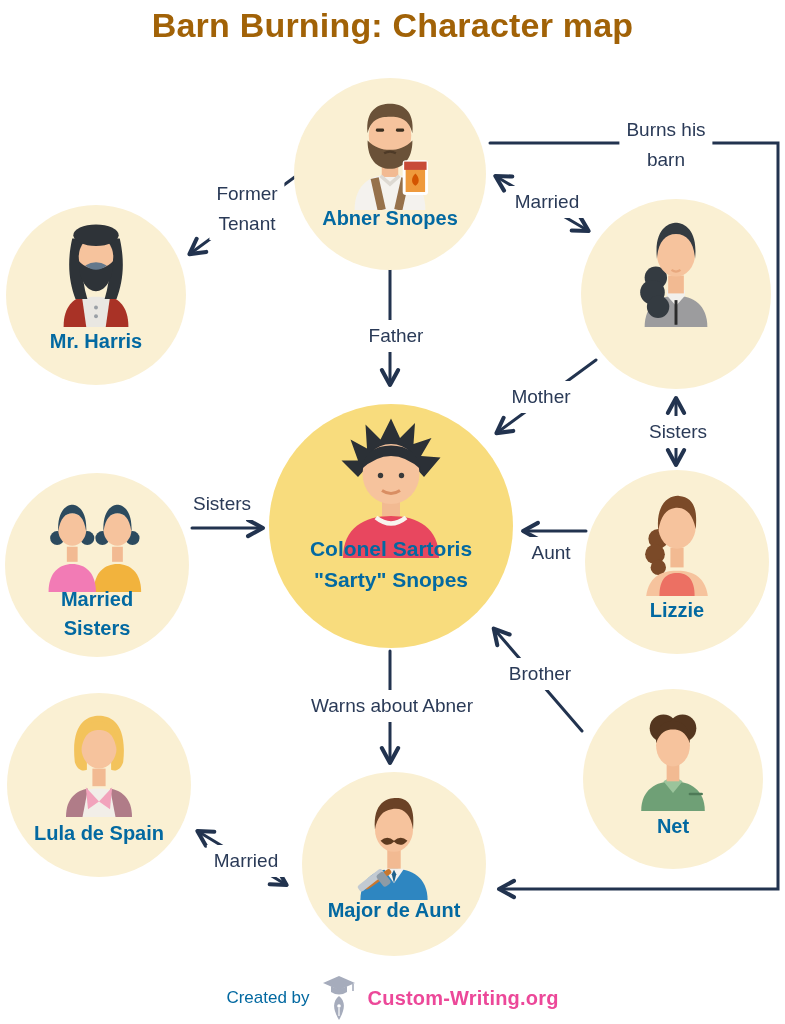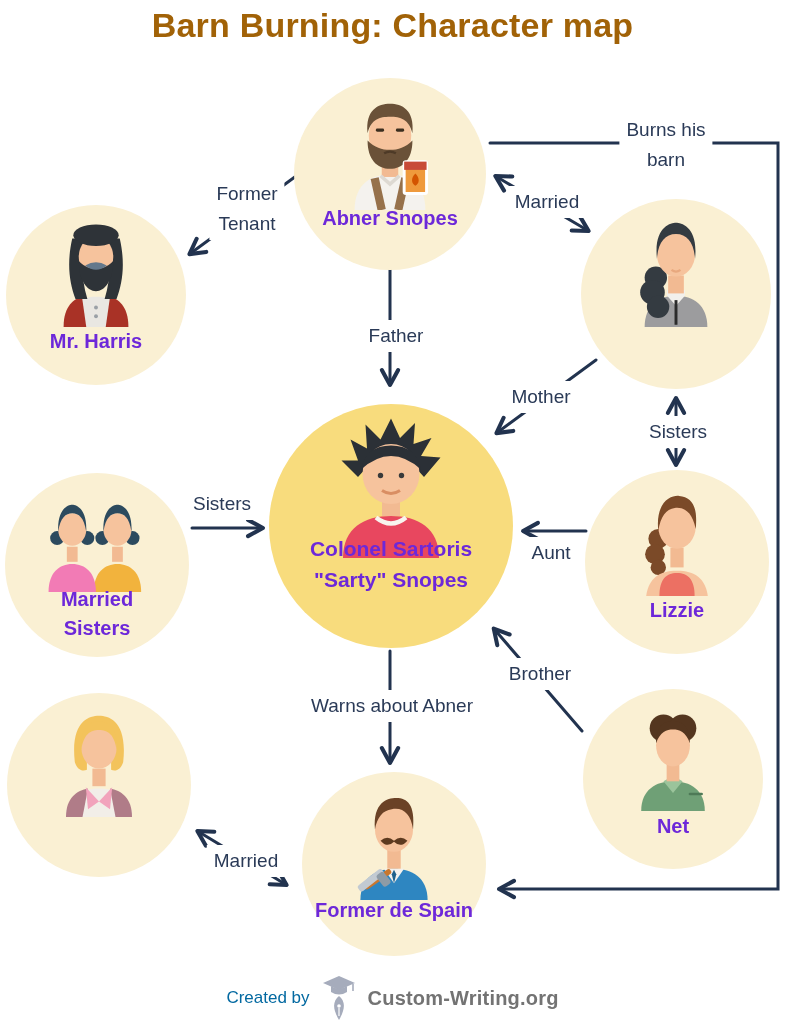--- a/index.html
+++ b/index.html
@@ -4,28 +4,28 @@
 <style>
   html,body{margin:0;padding:0;background:#ffffff;}
   body{width:785px;height:1024px;position:relative;overflow:hidden;
        font-family:"Liberation Sans","DejaVu Sans",sans-serif;color:#22334F;}
   .title{position:absolute;top:6px;left:0;width:785px;text-align:center;
          font-size:34px;font-weight:800;color:#a16207;letter-spacing:.2px;}
   svg.overlay{position:absolute;left:0;top:0;z-index:1;}
   .node{position:absolute;border-radius:50%;z-index:2;}
   .node .avatar{position:absolute;left:50%;transform:translateX(-50%);}
   .node-label{position:absolute;left:0;width:100%;text-align:center;
-              font-weight:bold;font-size:20px;color:#6d28d9;line-height:29px;}
+              font-weight:bold;font-size:20px;color:#0369a1;line-height:29px;}
   .rel{position:absolute;z-index:3;transform:translate(-50%,-50%);
        background:#ffffff;padding:1px 7px;font-size:19px;color:#2A3A57;
        text-align:center;line-height:30px;white-space:nowrap;}
   .footer{position:absolute;top:973px;left:0;width:785px;height:50px;z-index:2;
           display:flex;align-items:center;justify-content:center;gap:12px;}
   .createdby{font-size:17px;color:#0369a1;}
-  .brand{font-size:20px;font-weight:bold;color:#737373;letter-spacing:.2px;}
+  .brand{font-size:20px;font-weight:bold;color:#ec4899;letter-spacing:.2px;}
 </style>
 </head>
 <body>
 
 <div class="title">Barn Burning: Character map</div>
 
 <svg class="overlay" width="785" height="1024" viewBox="0 0 785 1024">
   <defs>
     <marker id="arw" viewBox="0 0 10 10" refX="7.6" refY="5" markerWidth="8" markerHeight="8" orient="auto-start-reverse">
       <path d="M2.2,1.6 L8.4,5 L2.2,8.4" fill="none" stroke="#22334F" stroke-width="1.7" stroke-linecap="round" stroke-linejoin="round"></path>
@@ -191,38 +191,39 @@
     <path d="M20,100 C20,82 33,74 50,74 C67,74 80,82 80,100 Z" fill="#F2EEE8"></path>
     <path d="M20,100 C20,82 30,76 40,74 L35,100 Z" fill="#B07C88"></path>
     <path d="M80,100 C80,82 70,76 60,74 L65,100 Z" fill="#B07C88"></path>
     <path d="M38,73 L50,86 L40,93 Z" fill="#F2A3BC"></path>
     <path d="M62,73 L50,86 L60,93 Z" fill="#F2A3BC"></path>
     <rect x="44" y="56" width="12" height="16" fill="#F2BA92"></rect>
     <path d="M28,50 C24,14 40,8 50,8 C60,8 76,14 72,50 C70,57 65,59 61,57 L61,30 Q50,23 39,30 L39,57 C35,59 30,57 28,50 Z" fill="#F3C35B"></path>
     <ellipse cx="50" cy="37" rx="16" ry="19" fill="#F6C39D"></ellipse>
     <path d="M34,39 C32,17 44,13 50,13 C56,13 68,17 66,39 C64,25 58,21 50,21 C42,21 36,25 34,39 Z" fill="#F3C35B"></path>
   </svg>
+  <div class="node-label" style="top:126px;">Lula de Spain</div>
 </div>
 
 <div class="node" style="left:302px;top:772px;width:184px;height:184px;background:#FAF0D3;">
   <svg class="avatar" style="top:16px;" width="112" height="112" viewBox="0 0 100 100">
     <path d="M20,100 C20,80 34,72 50,72 C66,72 80,80 80,100 Z" fill="#2E86C1"></path>
     <path d="M41,72 L50,85 L59,72 Z" fill="#F4F2EE"></path>
     <path d="M48,77 L50,85 L52,77 L50,73 Z" fill="#1F618C"></path>
     <rect x="44" y="54" width="12" height="18" fill="#F2BA92"></rect>
     <ellipse cx="50" cy="37" rx="17" ry="20" fill="#F6C39D"></ellipse>
     <path d="M33,37 C31,13 44,9 52,9 C62,9 69,15 67,37 C65,23 58,17 48,19 C40,20 35,26 33,37 Z" fill="#6B4226"></path>
     <path d="M38,47 Q44,42 50,47 Q56,42 62,47 Q56,54 50,48 Q44,54 38,47 Z" fill="#5D3A1F"></path>
     <path d="M26,88 L45,75" stroke="#C9772E" stroke-width="5" stroke-linecap="round"></path>
     <g transform="rotate(-38 31 82)">
       <rect x="16" y="78" width="27" height="6.5" rx="2.5" fill="#C2CAD2"></rect>
       <rect x="35" y="81" width="8" height="13" rx="2.5" fill="#8E9BA6"></rect>
     </g>
   </svg>
-  <div class="node-label" style="top:124px;">Former de Spain</div>
+  <div class="node-label" style="top:124px;">Major de Aunt</div>
 </div>
 
 <div class="footer">
   <span class="createdby">Created by</span>
   <svg width="34" height="46" viewBox="0 0 34 46">
     <path d="M17,1 L33,8 L17,15 L1,8 Z" fill="#A6ACBC"></path>
     <path d="M9,11 v6 q8,5 16,0 v-6 q-8,5 -16,0 Z" fill="#A6ACBC"></path>
     <path d="M31,9 v7" stroke="#A6ACBC" stroke-width="1.6"></path>
     <path d="M17,21 C11,26 10,33 17,45 C24,33 23,26 17,21 Z" fill="#A6ACBC"></path>
     <circle cx="17" cy="31" r="1.8" fill="#ffffff"></circle>

